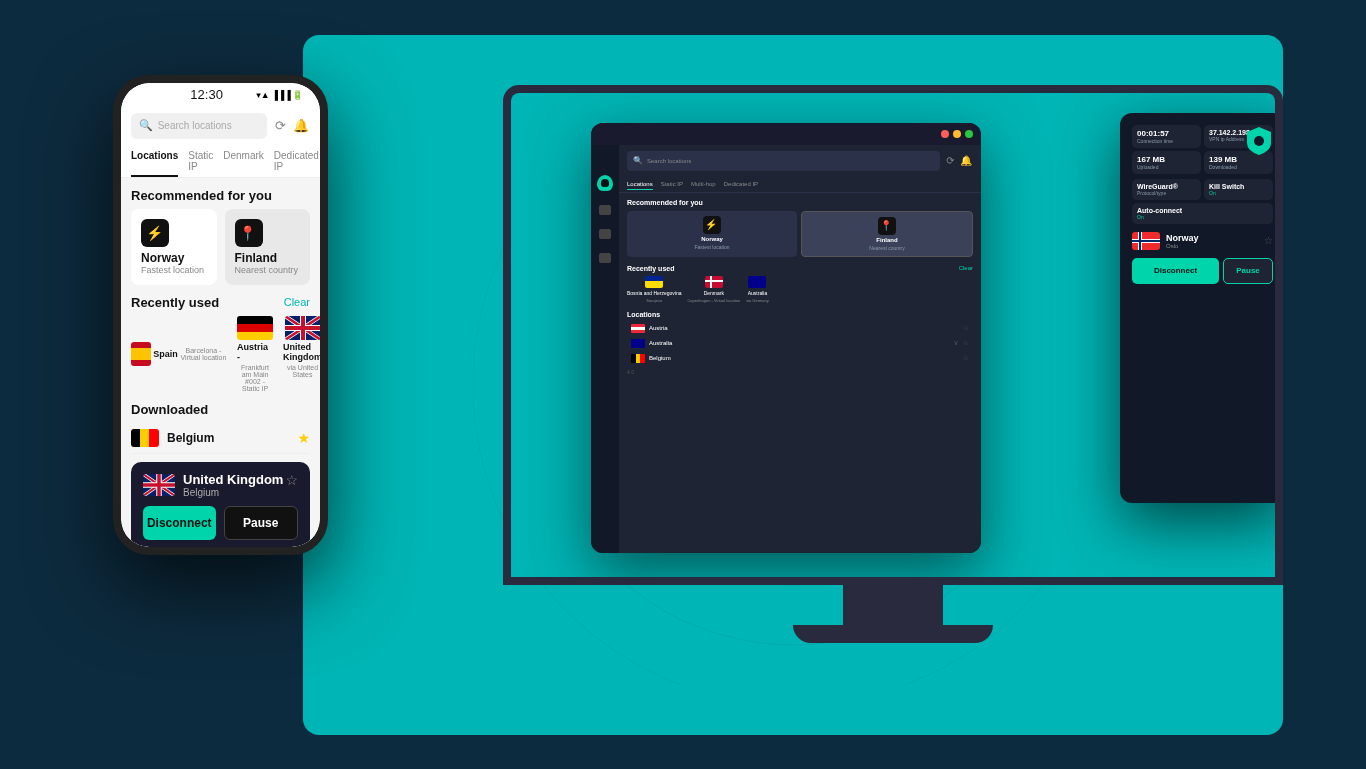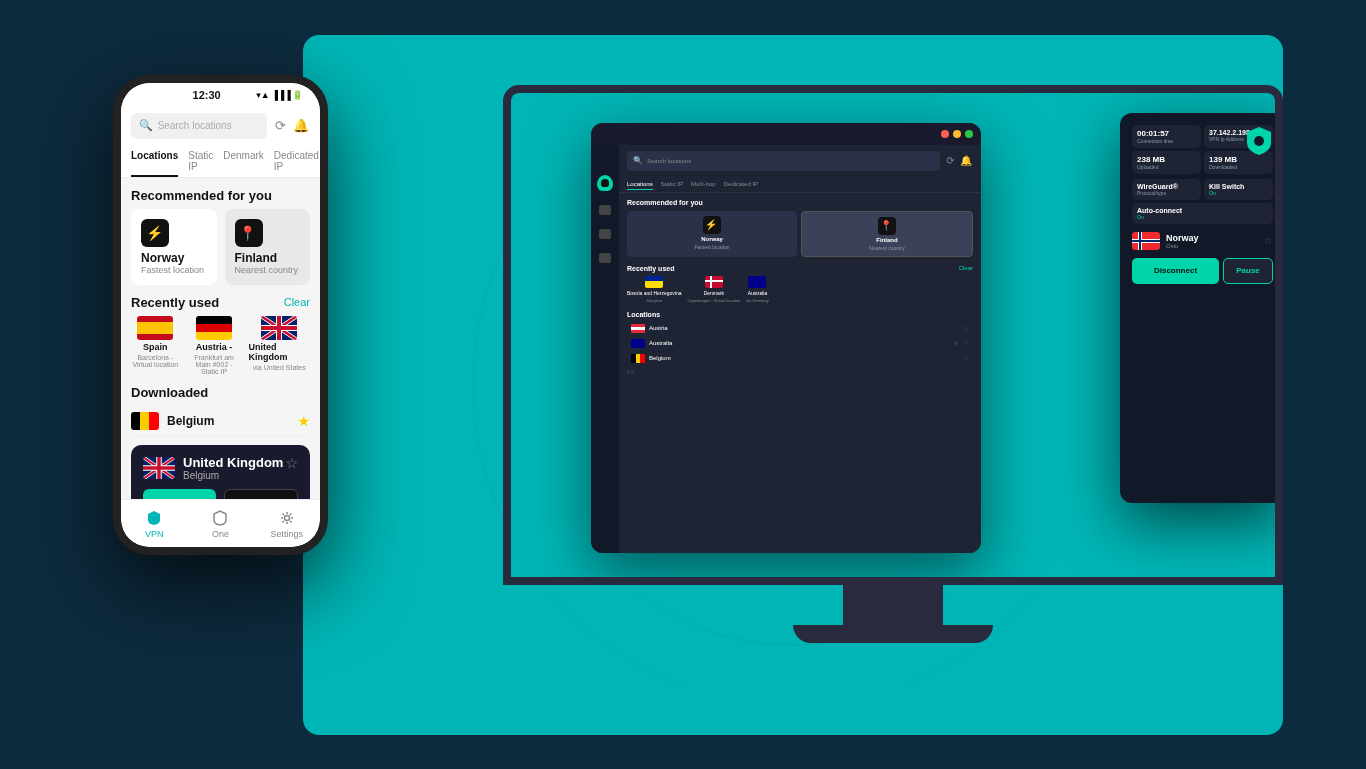--- a/index.html
+++ b/index.html
@@ -268,21 +268,21 @@
           <div style="display:grid;grid-template-columns:1fr 1fr;gap:3px;margin-bottom:5px;">
             <div style="background:#1e2433;border-radius:5px;padding:4px 5px;">
               <div style="font-size:8px;font-weight:700;color:white;">00:01:57</div>
               <div style="font-size:5px;color:#8899aa;">Connection time</div>
             </div>
             <div style="background:#1e2433;border-radius:5px;padding:4px 5px;">
               <div style="font-size:7px;font-weight:700;color:white;">37.142.2.198</div>
               <div style="font-size:5px;color:#8899aa;">VPN ip Address</div>
             </div>
             <div style="background:#1e2433;border-radius:5px;padding:4px 5px;">
-              <div style="font-size:8px;font-weight:700;color:white;">238 MB</div>
+              <div style="font-size:8px;font-weight:700;color:white;">167 MB</div>
               <div style="font-size:5px;color:#8899aa;">Uploaded</div>
             </div>
             <div style="background:#1e2433;border-radius:5px;padding:4px 5px;">
               <div style="font-size:8px;font-weight:700;color:white;">139 MB</div>
               <div style="font-size:5px;color:#8899aa;">Downloaded</div>
             </div>
           </div>
 
           <div style="display:flex;gap:3px;margin-bottom:3px;">
             <div style="flex:1;background:#1e2433;border-radius:5px;padding:4px 5px;">
@@ -328,21 +328,21 @@
     </div>
     <div class="monitor-stand"></div>
     <div class="monitor-base"></div>
   </div>
 
   <div class="phone">
     <div class="phone-screen">
 
       <div class="phone-statusbar">
         <div style="width:20px;"></div>
-        <div style="font-size:11px;font-weight:700;color:#111;">12:30</div>
+        <div style="font-size:13px;font-weight:400;color:#111;">12:30</div>
         <div style="display:flex;align-items:center;gap:2px;">
           <span style="font-size:9px;">▾▲</span>
           <span style="font-size:9px;">▐▐▐</span>
           <span style="font-size:9px;">🔋</span>
         </div>
       </div>
 
       <div style="background:white;padding:6px 10px;display:flex;align-items:center;gap:8px;">
         <div style="flex:1;height:26px;background:#f0f0f0;border-radius:6px;display:flex;align-items:center;padding:0 8px;gap:5px;">
           <span style="font-size:11px;color:#888;">🔍</span>
@@ -378,21 +378,21 @@
           </div>
         </div>
 
         <div style="display:flex;justify-content:space-between;align-items:center;margin-bottom:6px;">
           <span style="font-size:13px;font-weight:700;color:#111;">Recently used</span>
           <span style="font-size:11px;color:#00b5b5;">Clear</span>
         </div>
 
         <div style="display:flex;gap:10px;margin-bottom:10px;">
 
-          <div style="display:flex;flex-direction:column;align-items:center;gap:2px;">
+          <div style="display:flex;align-items:center;gap:2px;">
             <div style="width:36px;height:24px;border-radius:3px;overflow:hidden;">
               <div style="width:100%;height:100%;background:linear-gradient(to bottom,#c60b1e 25%,#ffc400 25%,#ffc400 75%,#c60b1e 75%);"></div>
             </div>
             <span style="font-size:9px;font-weight:600;color:#111;">Spain</span>
             <span style="font-size:7px;color:#888;text-align:center;max-width:55px;">Barcelona - Virtual location</span>
           </div>
 
           <div style="display:flex;flex-direction:column;align-items:center;gap:2px;">
             <div style="width:36px;height:24px;border-radius:3px;overflow:hidden;">
               <div style="width:100%;height:100%;background:linear-gradient(to bottom,#000 33%,#dc0000 33%,#dc0000 66%,#ffcc00 66%);"></div>
@@ -444,44 +444,17 @@
             </div>
           </div>
           <div style="display:flex;gap:8px;">
             <div style="flex:1;height:34px;background:#00d4aa;border-radius:6px;display:flex;align-items:center;justify-content:center;font-size:12px;font-weight:700;color:#111;">Disconnect</div>
             <div style="flex:1;height:34px;background:#111;border:1.5px solid #444;border-radius:6px;display:flex;align-items:center;justify-content:center;font-size:12px;font-weight:700;color:white;">Pause</div>
           </div>
         </div>
 
       </div>
 
-      <div style="background:white;height:48px;display:flex;border-top:1px solid #eee;">
-        <div style="flex:1;display:flex;flex-direction:column;align-items:center;justify-content:center;gap:1px;">
-          <div style="width:18px;height:20px;display:flex;align-items:center;justify-content:center;">
-            <svg width="14" height="16" viewBox="0 0 14 16">
-              <path d="M7 1 L13 4 L13 10 Q13 14 7 15 Q1 14 1 10 L1 4 Z" fill="#00b5b5"></path>
-            </svg>
-          </div>
-          <span style="font-size:9px;color:#00b5b5;">VPN</span>
-        </div>
-        <div style="flex:1;display:flex;flex-direction:column;align-items:center;justify-content:center;gap:1px;">
-          <div style="width:18px;height:20px;display:flex;align-items:center;justify-content:center;">
-            <svg width="14" height="16" viewBox="0 0 14 16">
-              <path d="M7 1 L13 4 L13 10 Q13 14 7 15 Q1 14 1 10 L1 4 Z" fill="none" stroke="#888" stroke-width="1.5"></path>
-            </svg>
-          </div>
-          <span style="font-size:9px;color:#888;">One</span>
-        </div>
-        <div style="flex:1;display:flex;flex-direction:column;align-items:center;justify-content:center;gap:1px;">
-          <div style="width:18px;height:20px;display:flex;align-items:center;justify-content:center;">
-            <svg width="14" height="14" viewBox="0 0 14 14">
-              <circle cx="7" cy="7" r="2.5" fill="none" stroke="#888" stroke-width="1.5"></circle>
-              <path d="M7 1 L7 3 M7 11 L7 13 M1 7 L3 7 M11 7 L13 7 M2.5 2.5 L4 4 M10 10 L11.5 11.5 M11.5 2.5 L10 4 M4 10 L2.5 11.5" stroke="#888" stroke-width="1.5"></path>
-            </svg>
-          </div>
-          <span style="font-size:9px;color:#888;">Settings</span>
-        </div>
-      </div>
 
     </div>
   </div>
 
 </div>
 
 </body></html>

